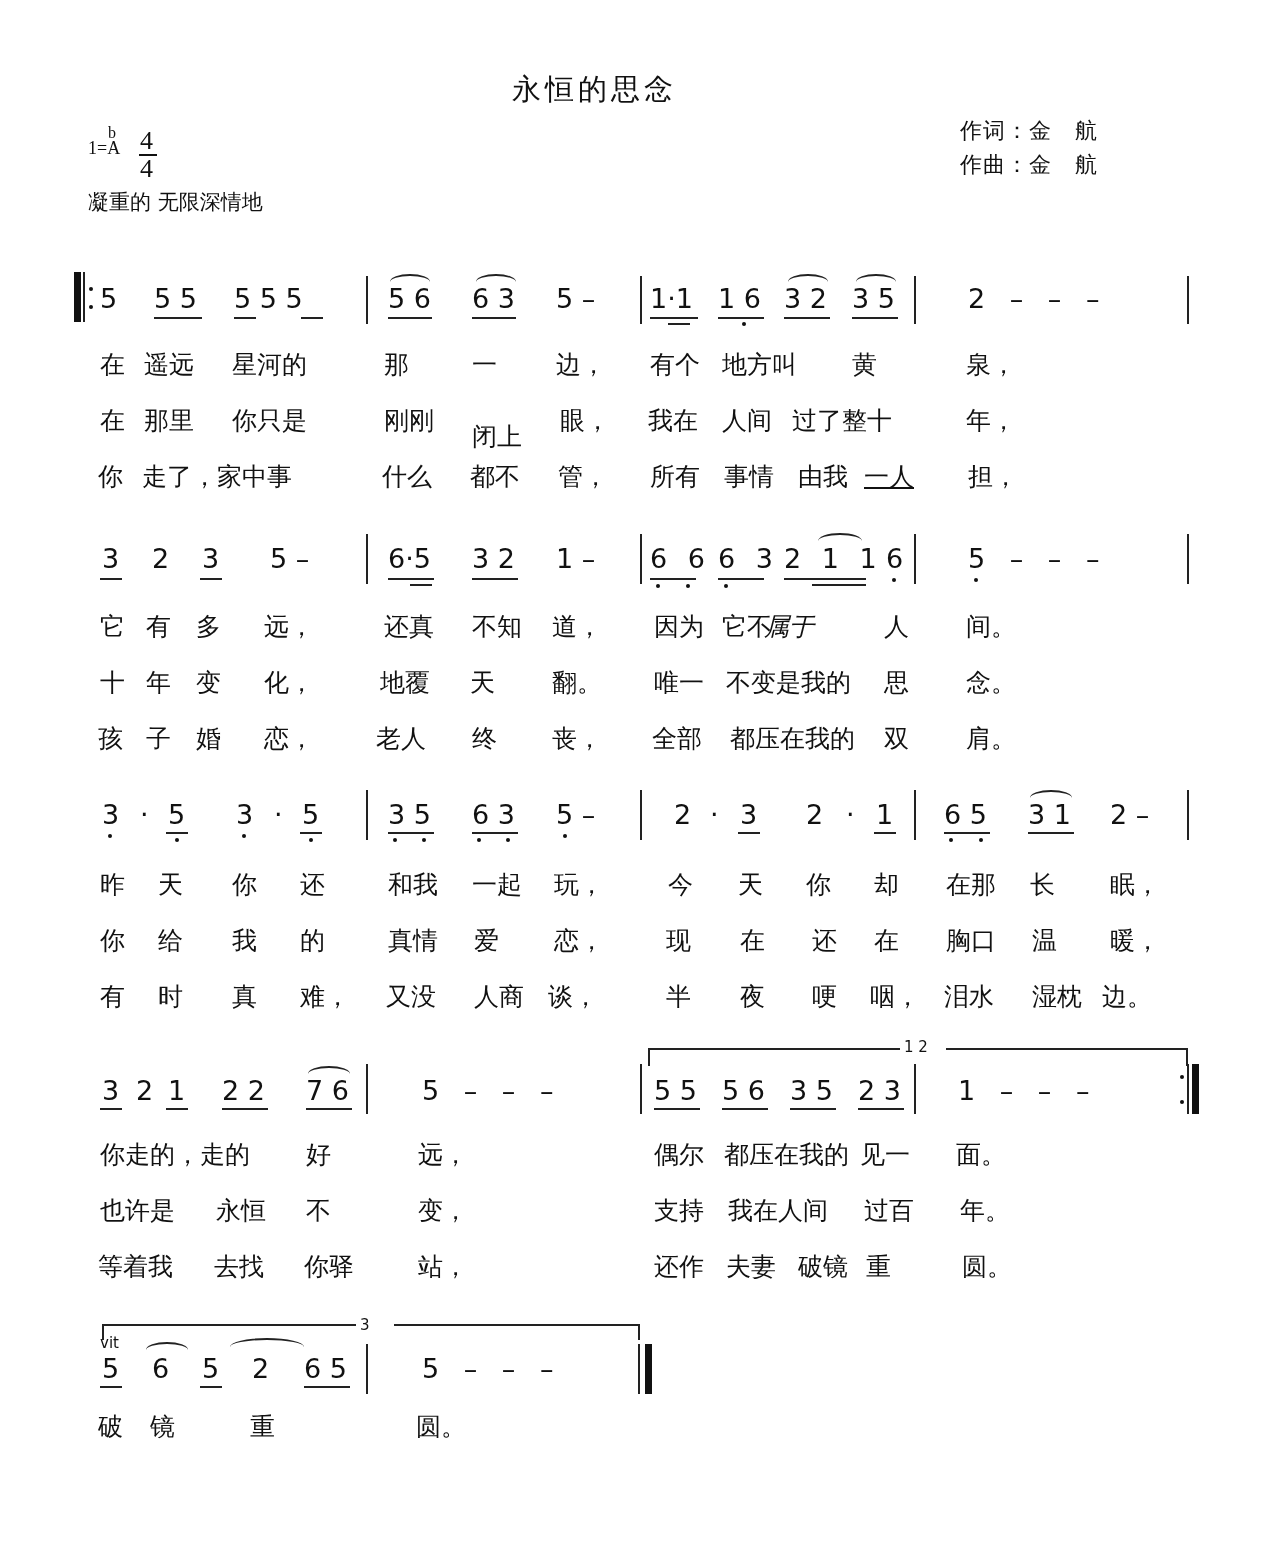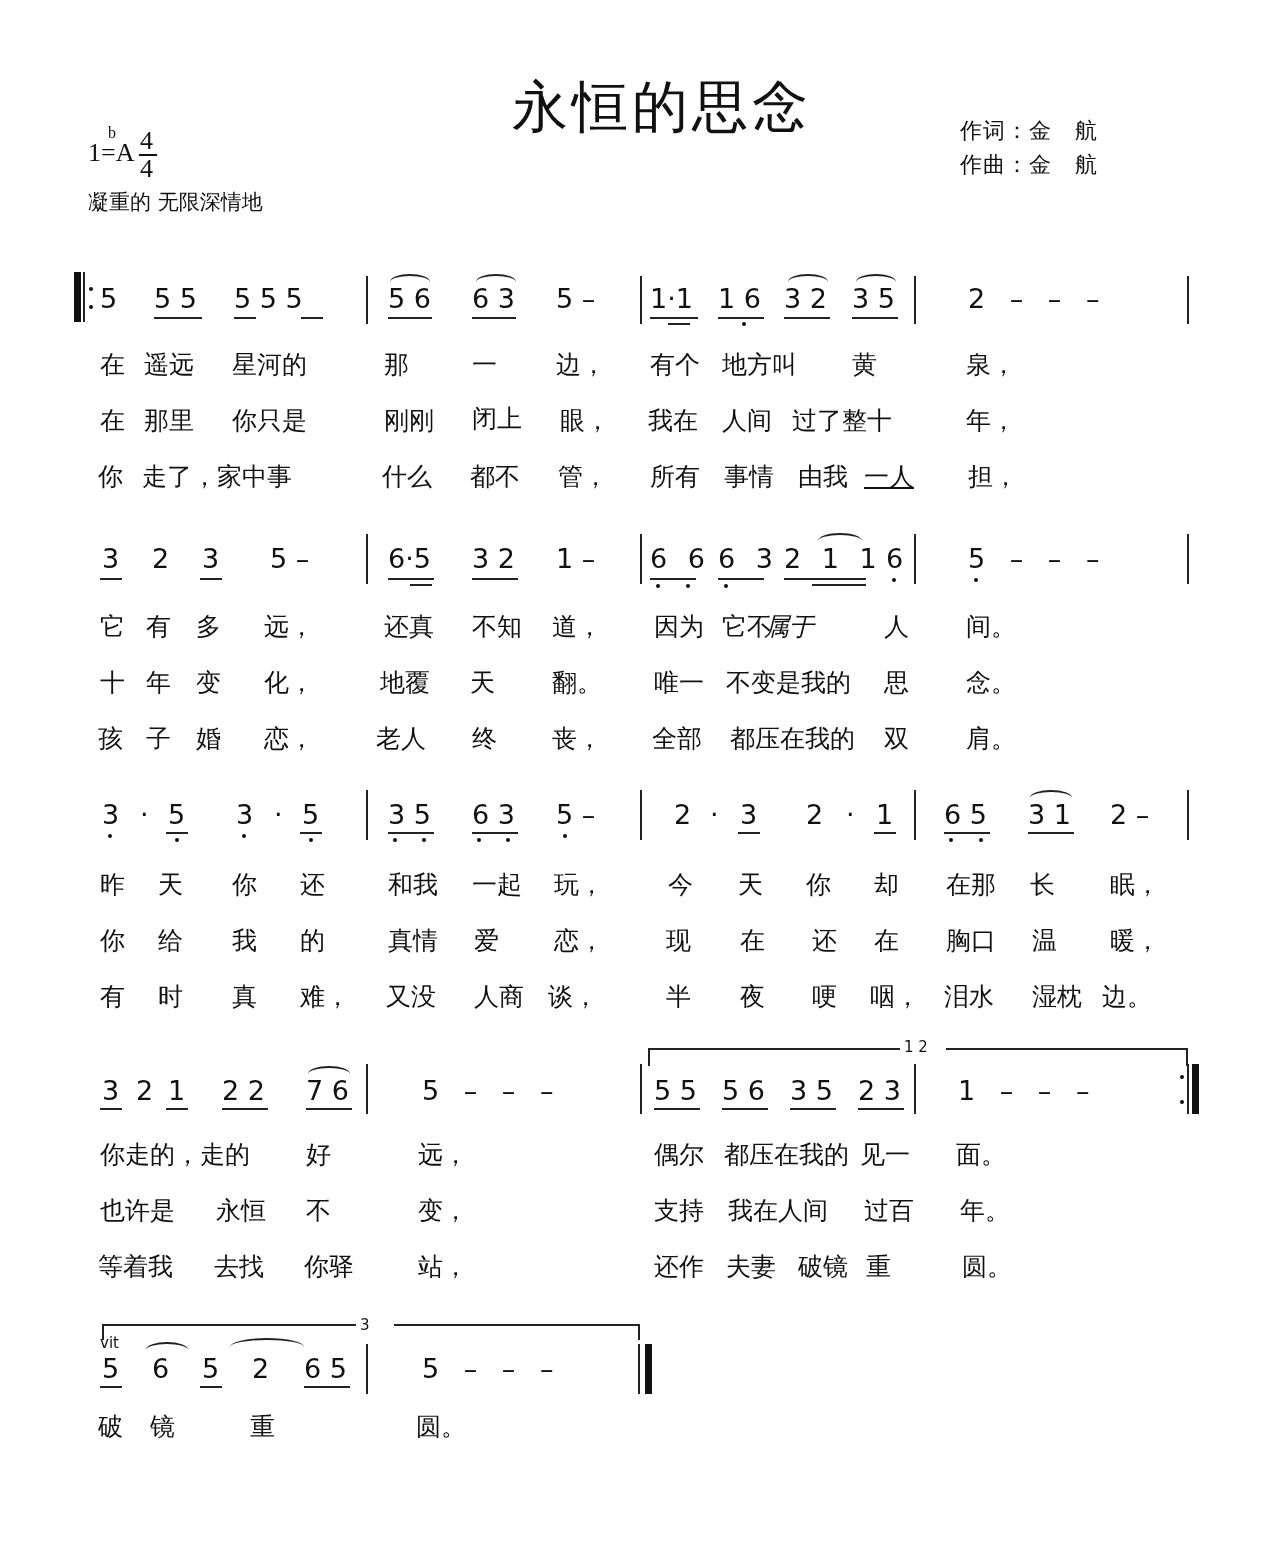--- a/index.html
+++ b/index.html
@@ -1,21 +1,21 @@
 <!DOCTYPE html>
 <html><head>
 <meta charset="utf-8">
 <style>
   html, body { margin:0; padding:0; background:#ffffff; }
   body { width:1272px; height:1550px; position:relative; overflow:hidden;
          font-family:"DejaVu Sans", sans-serif; color:#111; }
   .abs { position:absolute; white-space:nowrap; }
-  .title { font-size:56px; left:512px; top:70px; letter-spacing:4px; }
+  .title { font-size:29px; left:512px; top:70px; letter-spacing:4px; }
   .credit { font-size:22px; left:960px; letter-spacing:1px; }
-  .key { font-family:"Liberation Serif", serif; font-size:26px; left:88px; top:138px; }
+  .key { font-family:"Liberation Serif", serif; font-size:18px; left:88px; top:138px; }
   .flat { font-family:"Liberation Serif", serif; font-size:16px; left:108px; top:124px; }
   .ts { font-family:"Liberation Serif", serif; font-size:26px; left:140px; line-height:26px; }
   .tsline { left:139px; top:154px; width:18px; height:2px; background:#111; }
   .tempo { font-size:21px; left:88px; top:188px; }
   .note { font-family:"DejaVu Sans", sans-serif; font-size:27px; line-height:30px; }
   .lyr { font-size:25px; }
   .bar { width:2px; background:#222; }
   .thick { width:7px; background:#111; }
   .ul { height:2px; background:#222; }
   .dot { width:4px; height:4px; border-radius:50%; background:#111; }
@@ -86,21 +86,21 @@
   <div class="abs lyr" style="left:556px;top:348px;">边，</div>
   <div class="abs lyr" style="left:650px;top:348px;">有个</div>
   <div class="abs lyr" style="left:722px;top:348px;">地方叫</div>
   <div class="abs lyr" style="left:852px;top:348px;">黄</div>
   <div class="abs lyr" style="left:966px;top:348px;">泉，</div>
 
   <div class="abs lyr" style="left:100px;top:404px;">在</div>
   <div class="abs lyr" style="left:144px;top:404px;">那里</div>
   <div class="abs lyr" style="left:232px;top:404px;">你只是</div>
   <div class="abs lyr" style="left:384px;top:404px;">刚刚</div>
-  <div class="abs lyr" style="left:472px;top:402px;">闭上</div>
+  <div class="abs lyr" style="left:472px;top:420px;">闭上</div>
   <div class="abs lyr" style="left:560px;top:404px;">眼，</div>
   <div class="abs lyr" style="left:648px;top:404px;">我在</div>
   <div class="abs lyr" style="left:722px;top:404px;">人间</div>
   <div class="abs lyr" style="left:792px;top:404px;text-align:right;">过了整十</div>
   <div class="abs lyr" style="left:966px;top:404px;">年，</div>
 
   <div class="abs lyr" style="left:98px;top:460px;">你</div>
   <div class="abs lyr" style="left:142px;top:460px;">走了，家中事</div>
   <div class="abs lyr" style="left:382px;top:460px;">什么</div>
   <div class="abs lyr" style="left:470px;top:460px;">都不</div>

